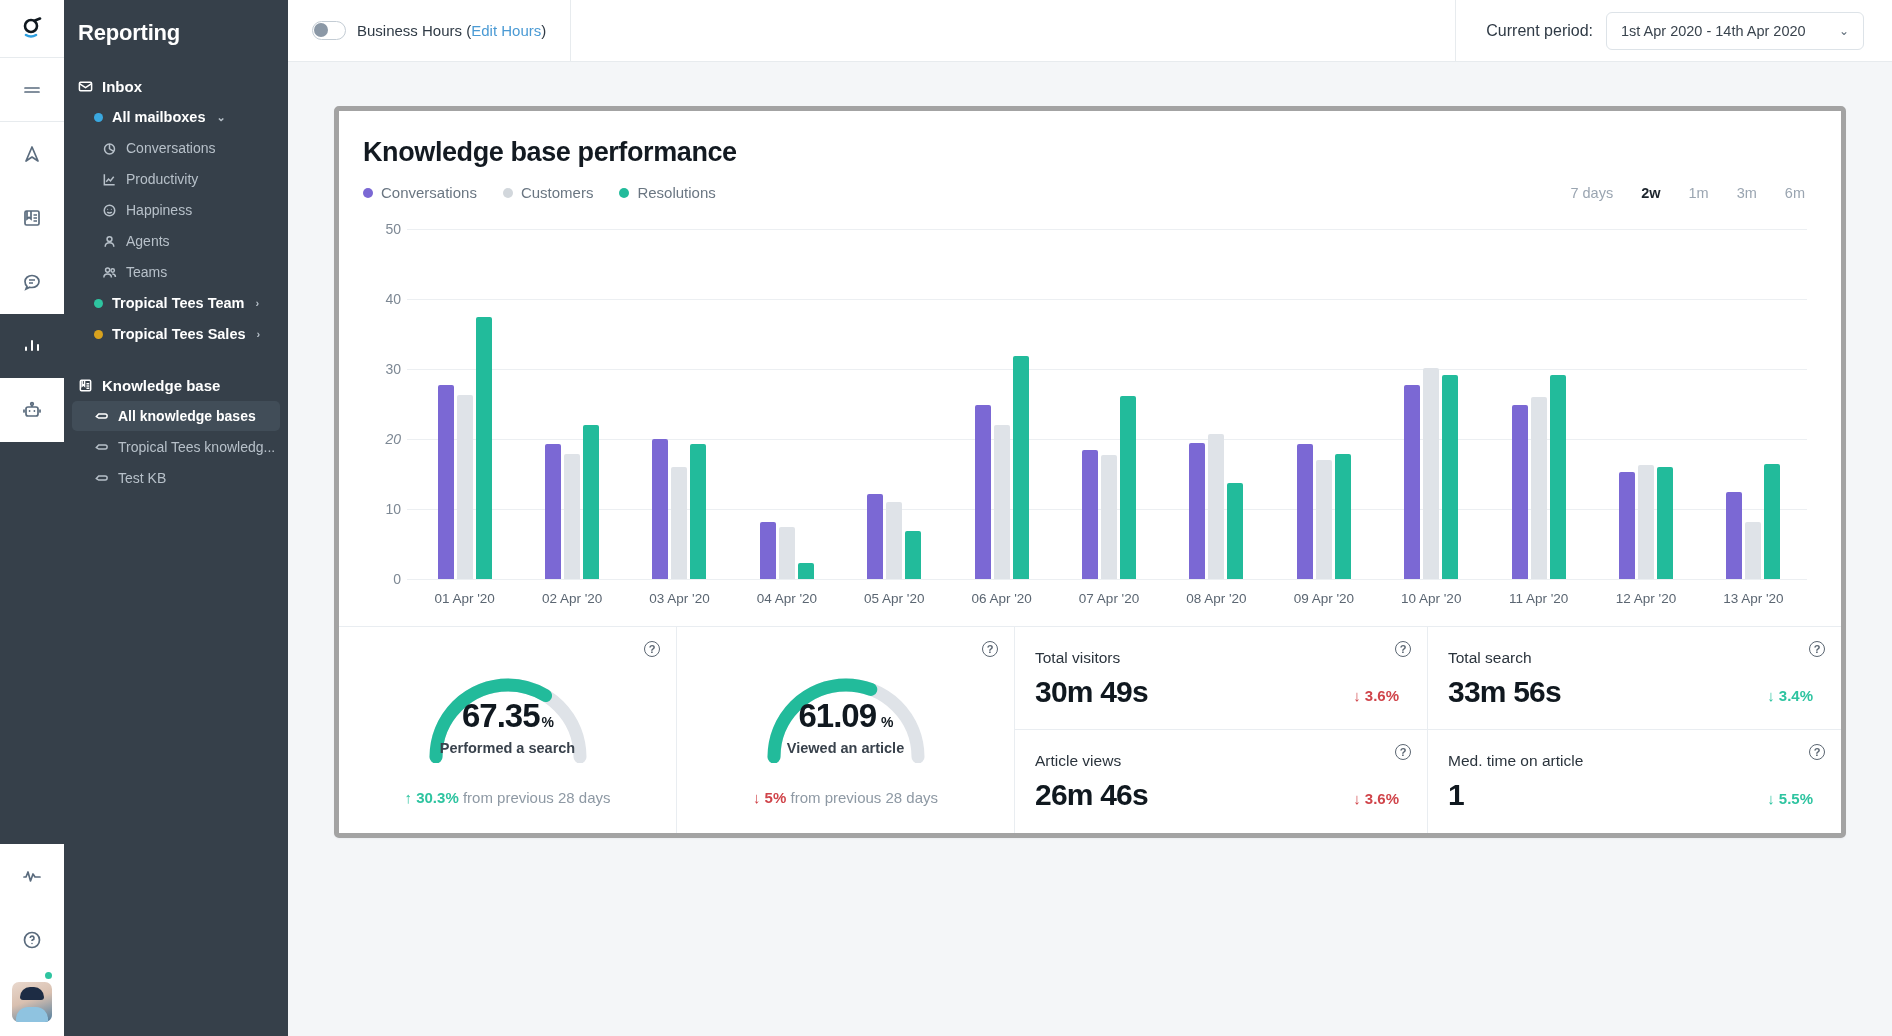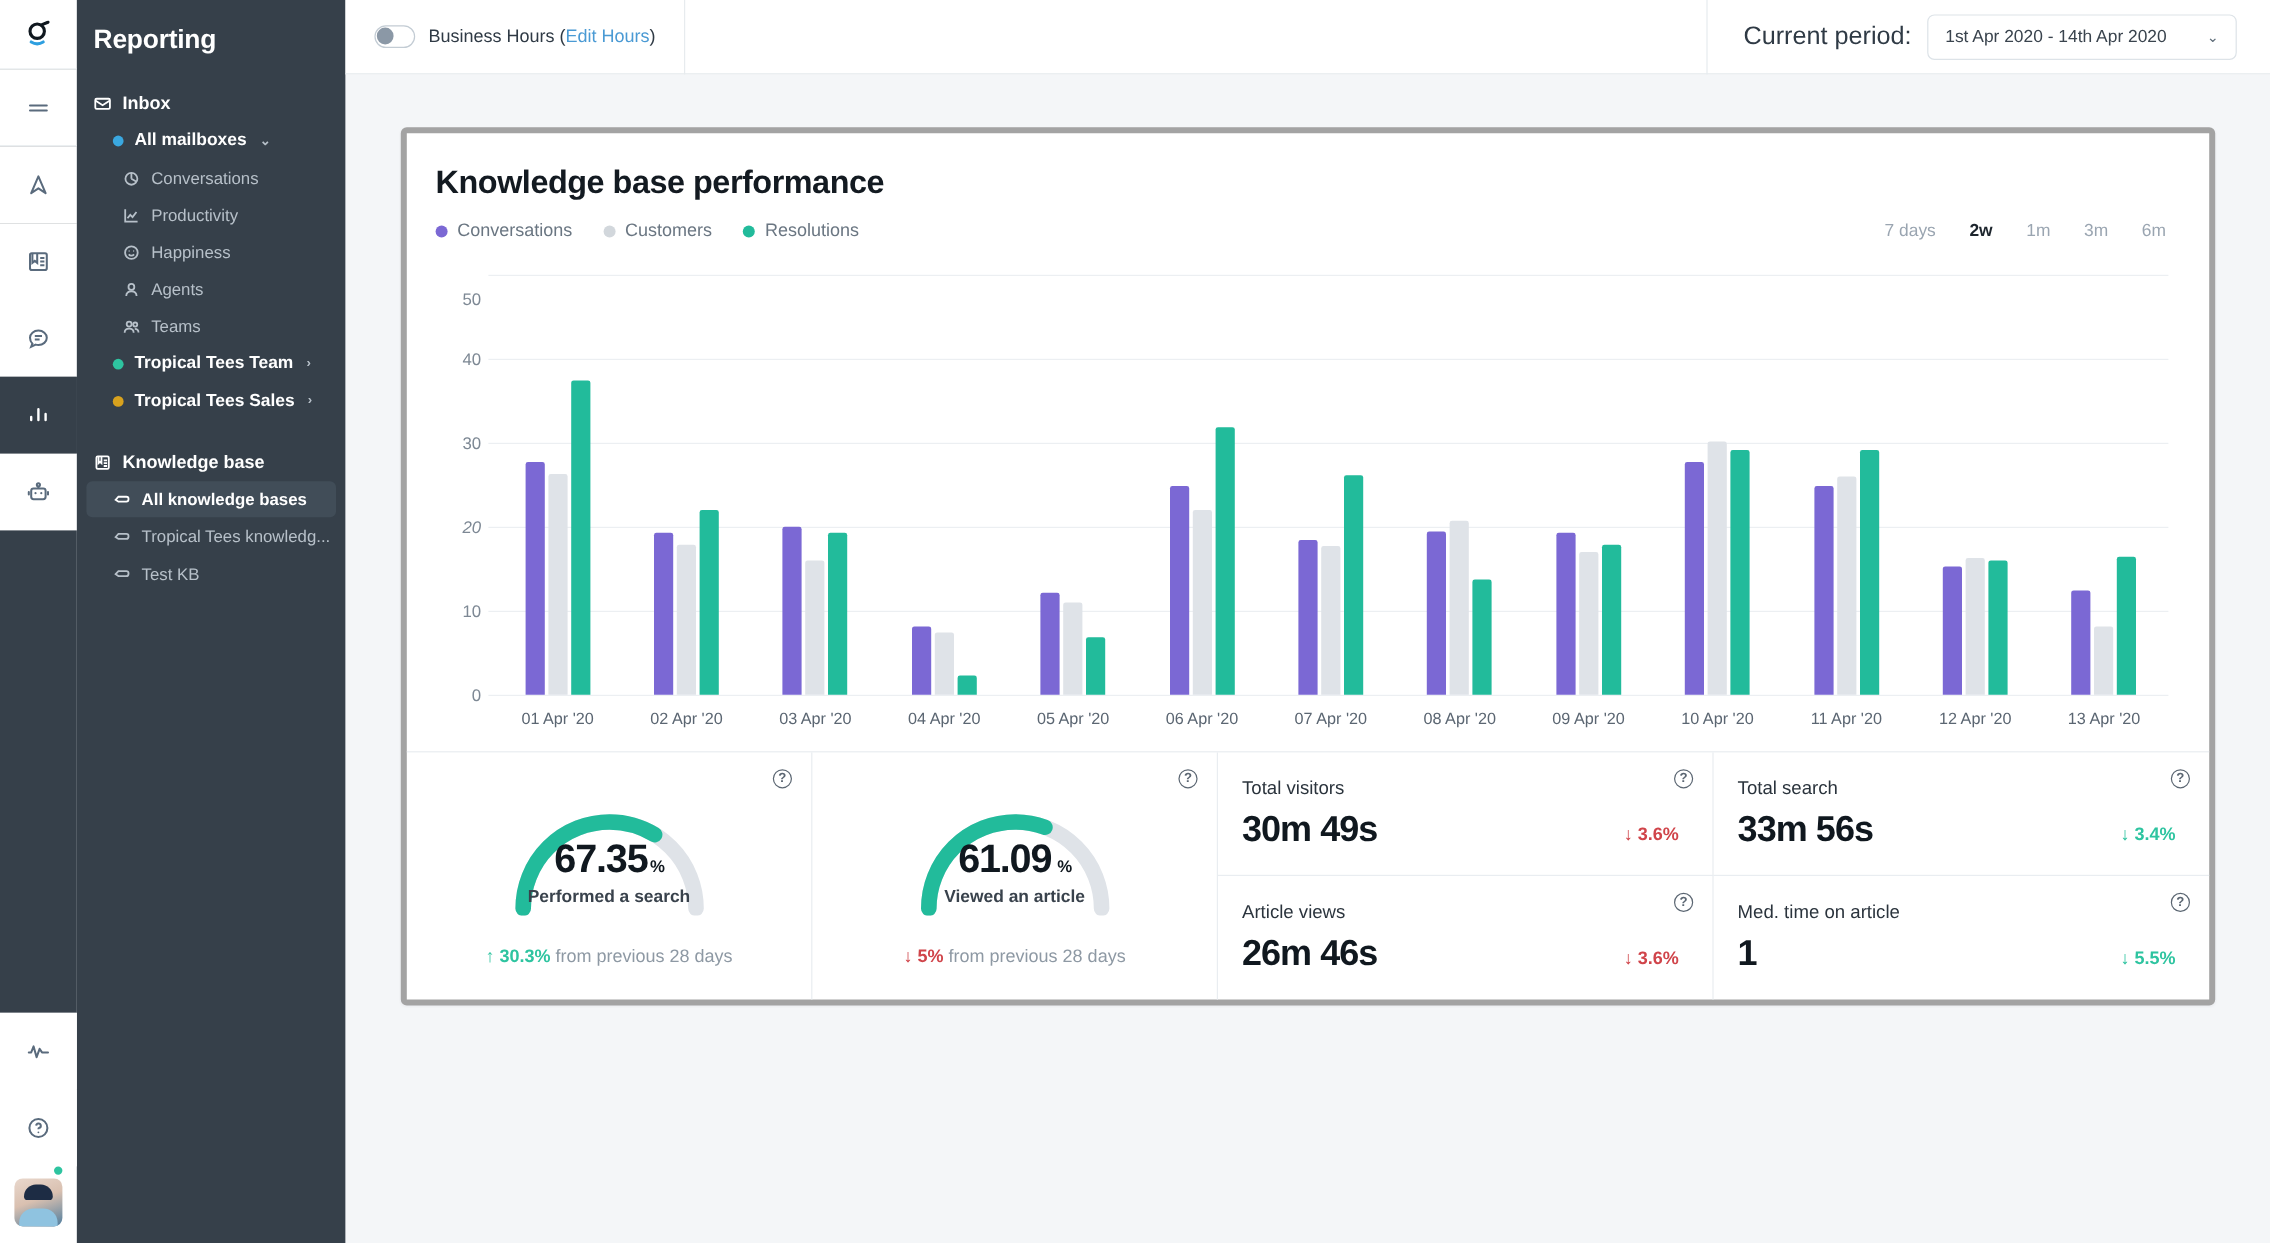--- a/index.html
+++ b/index.html
@@ -100,21 +100,21 @@
     border: 1.5px solid #c3ccd4; position: relative; flex:0 0 34px; margin-right: 11px;
   }
   .toggle::after {
     content: ""; position: absolute; left: 1px; top: 1px;
     width: 14px; height: 14px; border-radius: 50%; background: #8b98a6;
   }
   .tb-label { font-size: 15px; color: #2f3a45; }
   .tb-link { color: #4a9ad4; }
   .tb-spacer { flex: 1 1 auto; height:62px; border-right: 1px solid #e7ebee; }
   .tb-right { display: flex; align-items: center; gap: 13px; padding: 0 28px 0 30px; }
-  .tb-right-label { font-size: 21px; color: #2f3a45; }
+  .tb-right-label { font-size: 16px; color: #2f3a45; }
   .datepick {
     border: 1px solid #dde3e8; border-radius: 6px; background:#fff;
     height: 38px; padding: 0 14px; display:flex; align-items:center; gap: 32px;
     font-size: 14.5px; color:#3a444e; min-width: 258px; justify-content: space-between;
   }
   .caret { font-size: 12px; color:#5e6c79; }
 
   
   .content { padding: 44px 46px 0 46px; }
   .card {
@@ -428,21 +428,21 @@
                 <span>1m</span>
                 <span>3m</span>
                 <span>6m</span>
               </div>
           </div>
         </div>
 
         <div class="chart-area">
           <div id="grid-layer">
               <div class="grid-row" style="top: 0px;"></div>
-              <div class="ylab" style="top: 0px; margin-top: 20px;">50</div>
+              <div class="ylab" style="top: 0px;">50</div>
               <div class="grid-row" style="top: 70px;"></div>
               <div class="ylab" style="top: 70px;">40</div>
               <div class="grid-row" style="top: 140px;"></div>
               <div class="ylab" style="top: 140px;">30</div>
               <div class="grid-row" style="top: 210px;"></div>
               <div class="ylab" style="top: 210px; font-style: italic;">20</div>
               <div class="grid-row" style="top: 280px;"></div>
               <div class="ylab" style="top: 280px;">10</div>
               <div class="grid-row" style="top: 350px;"></div>
               <div class="ylab" style="top: 350px;">0</div>

